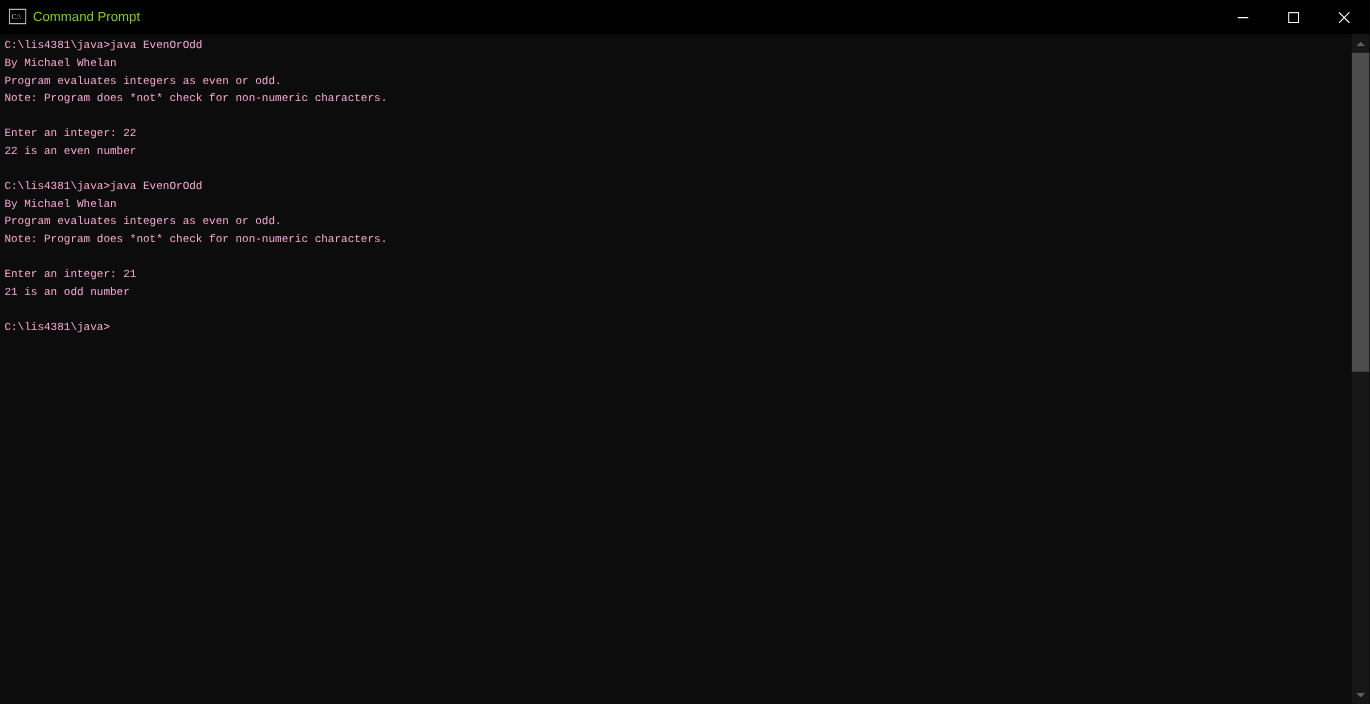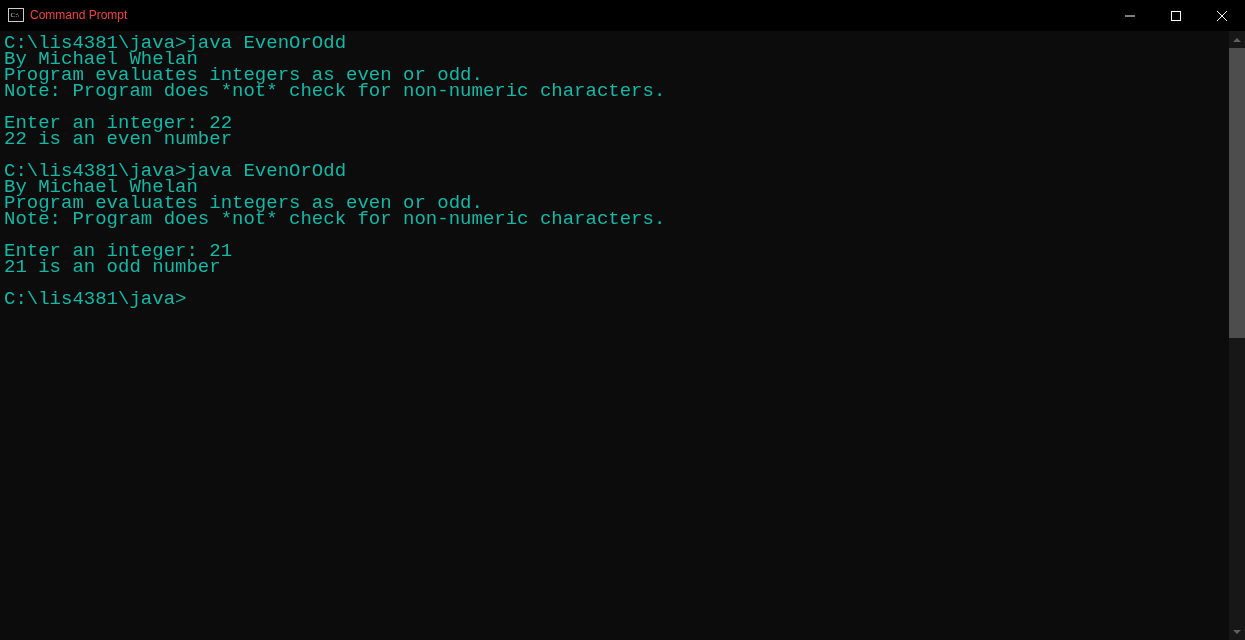--- a/index.html
+++ b/index.html
@@ -34,21 +34,21 @@
       margin-right: 6px;
       display: flex;
       align-items: center;
       justify-content: center;
     }
     .app-icon svg {
       width: 16px;
       height: 16px;
     }
     .title-text {
-      color: #ef4444;
+      color: #84cc16;
       font-family: 'Segoe UI', Tahoma, sans-serif;
       font-size: 12px;
     }
     .window-controls {
       display: flex;
       height: 100%;
     }
     .win-btn {
       width: 46px;
       height: 31px;
@@ -59,22 +59,22 @@
       cursor: pointer;
     }
     .terminal-area {
       position: relative;
       height: calc(100% - 31px);
       display: flex;
     }
     .terminal-content {
       flex: 1;
       padding: 4px 4px;
-      color: #14b8a6;
-      font-size: 19px;
+      color: #f9a8d4;
+      font-size: 10px;
       line-height: 16px;
       white-space: pre;
       font-family: Consolas, 'Courier New', monospace;
       overflow: hidden;
     }
     .scrollbar {
       width: 16px;
       background: #171717;
       position: relative;
       display: flex;

